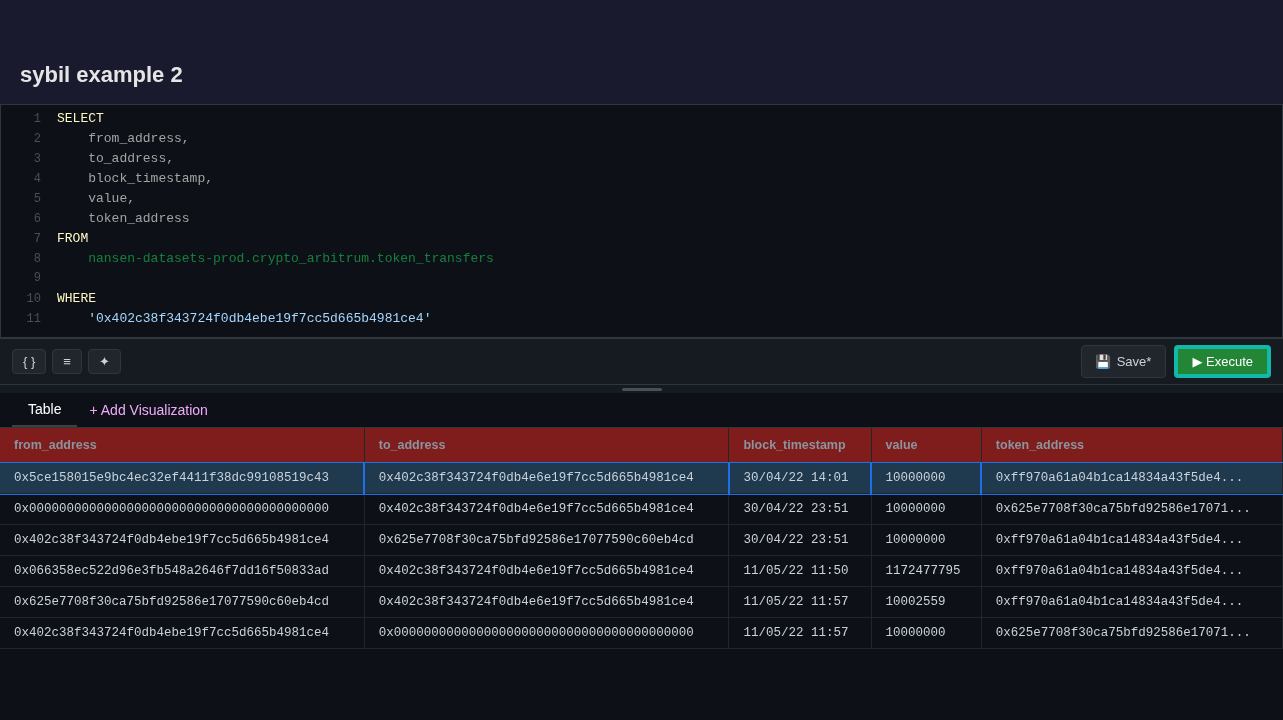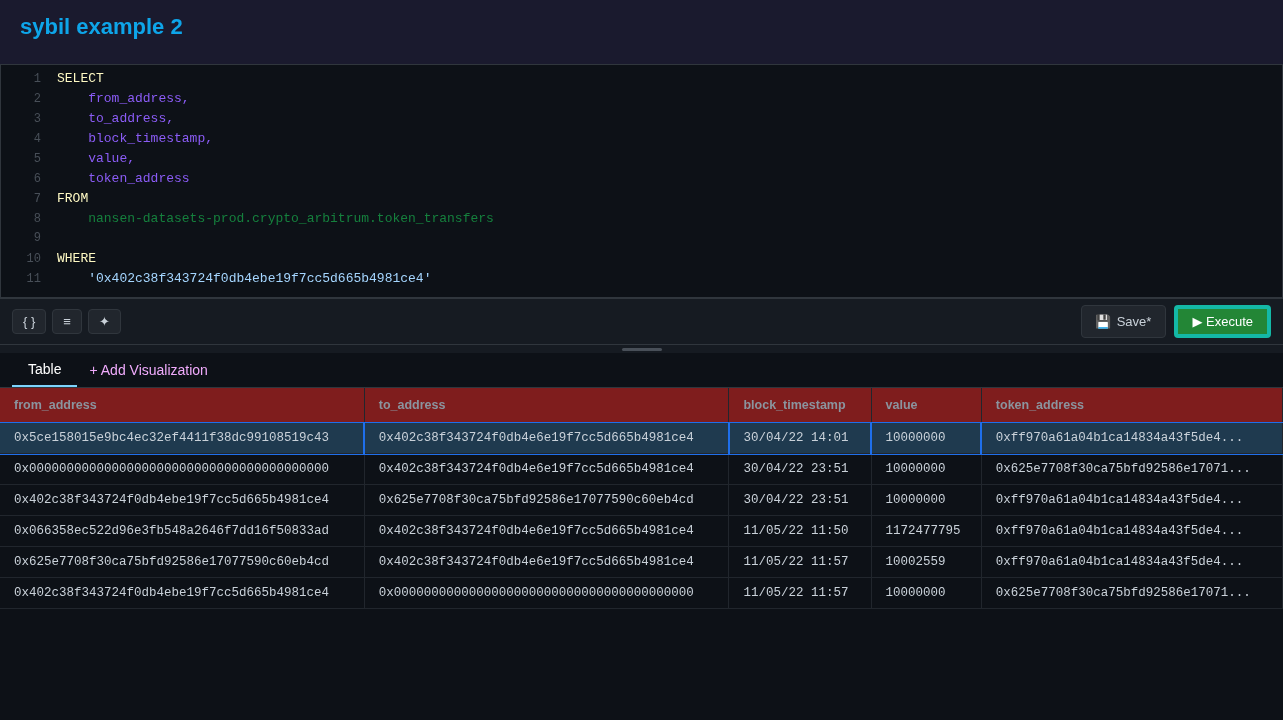--- a/index.html
+++ b/index.html
@@ -8,25 +8,26 @@
       color: #c9d1d9;
       font-family: 'Consolas', 'Courier New', monospace;
       font-size: 13px;
       width: 1283px;
       height: 720px;
       overflow: hidden;
     }
 
     
     #page-title {
-      color: #0ea5e9;
+      color: #e5e5e5;
       font-size: 22px;
       font-weight: bold;
-      padding: 14px 20px 24px 20px;
+      padding: 14px 20px 16px 20px;
       font-family: Arial, sans-serif;
+      margin-top: 48px;
     }
 
     
     .code-editor {
       background: #0d1117;
       border: 1px solid #30363d;
       margin: 0 0 0 0;
       padding: 0;
       position: relative;
     }
@@ -48,21 +49,21 @@
       color: #484f58;
       width: 28px;
       min-width: 28px;
       text-align: right;
       margin-right: 16px;
       user-select: none;
       font-size: 12px;
     }
 
     .code-text {
-      color: #8b5cf6;
+      color: #a3a3a3;
       white-space: pre;
     }
 
     .kw { color: #fef9c3; }
     .str { color: #a5d6ff; }
     .tbl { color: #15803d; }
 
     
     .toolbar {
       background: #161b22;
@@ -157,21 +158,21 @@
       padding: 8px 16px;
       cursor: pointer;
       color: #8b949e;
       border-bottom: 2px solid transparent;
       font-family: Arial, sans-serif;
       font-size: 14px;
     }
 
     .tab.active {
       color: #ffffff;
-      border-bottom: 2px solid #7dd3fc;
+      border-bottom: 2px solid #404040;
     }
 
     .add-viz {
       color: #f0abfc;
       cursor: pointer;
       padding: 8px 12px;
       font-family: Arial, sans-serif;
       font-size: 14px;
     }
 

